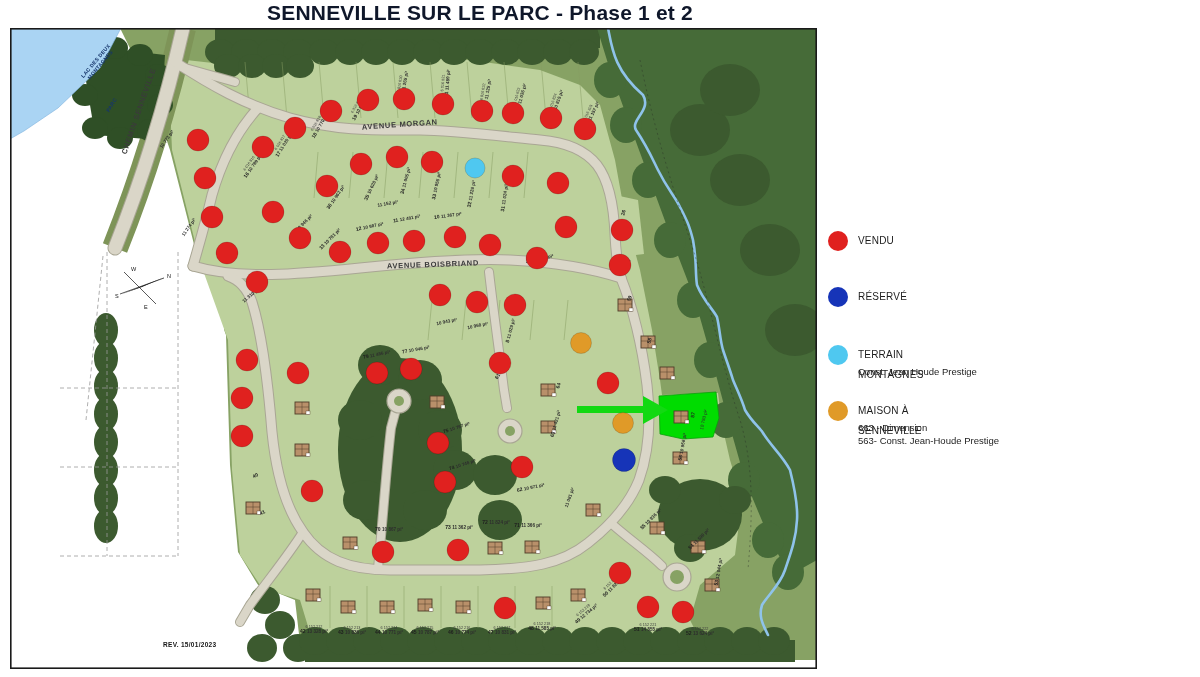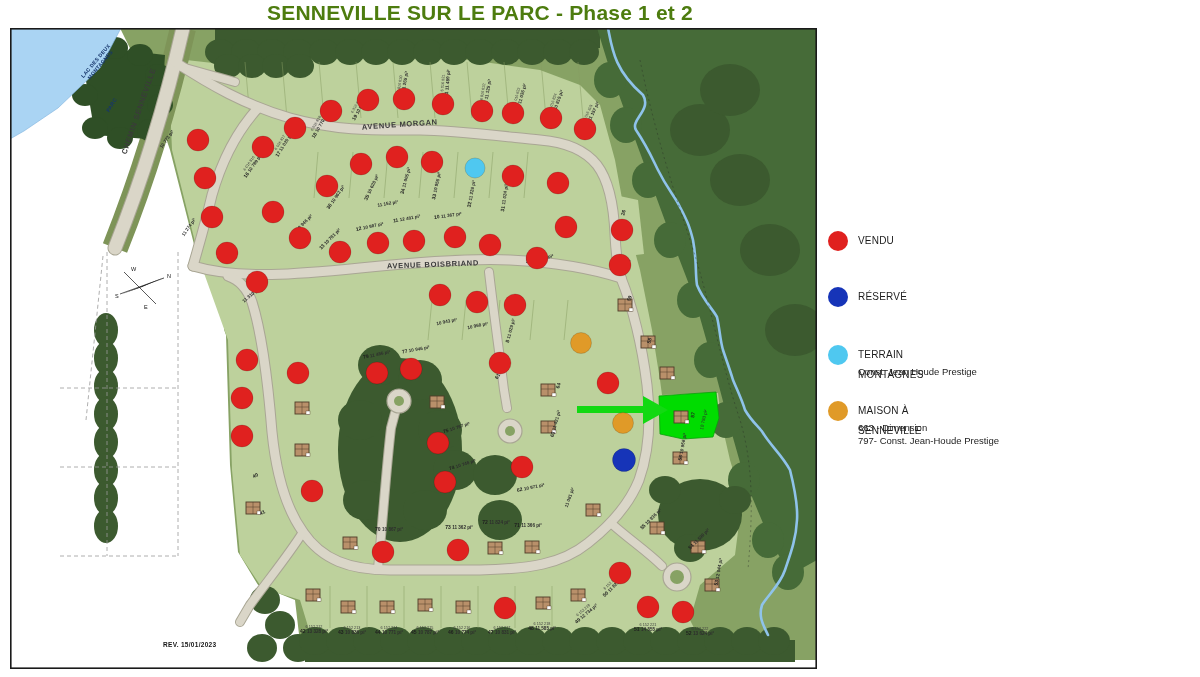--- a/index.html
+++ b/index.html
@@ -1,19 +1,19 @@
 <!DOCTYPE html>
 <html><head>
 <meta charset="utf-8">
 <style>
   html,body{margin:0;padding:0;background:#fff;}
   #page{position:relative;width:1200px;height:677px;background:#fff;overflow:hidden;
         font-family:"Liberation Sans",sans-serif;}
   #title{position:absolute;left:0;top:1px;width:960px;text-align:center;
-         font-size:21px;font-weight:600;color:#4d7c0f;letter-spacing:.2px;}
+         font-size:21px;font-weight:600;color:#0f172a;letter-spacing:.2px;}
   #map-wrap{position:absolute;left:10px;top:28px;width:807px;height:641px;}
   svg{display:block;}
   
   #legend{position:absolute;left:826px;top:0;width:370px;height:507px;}
   .lg-item{position:absolute;left:0;}
   .lg-dot{position:absolute;left:2px;top:0;width:20px;height:20px;border-radius:50%;}
   .lg-label{position:absolute;left:32px;top:0;line-height:20px;font-size:10px;color:#1c1c1c;letter-spacing:.2px;}
   .lg-sub{position:absolute;left:32px;top:20px;font-size:9.5px;color:#1c1c1c;line-height:13px;white-space:nowrap;}
   
   .rdlbl{font-family:"Liberation Sans",sans-serif;font-size:7.5px;font-weight:bold;fill:#3b3b3b;letter-spacing:.7px;}
@@ -708,17 +708,17 @@
         <span class="lg-label">TERRAIN MONTAGNES</span>
         <div class="lg-sub">
           <div>Const. Jean Houde Prestige</div>
         </div>
       </div>
       <div class="lg-item" style="top: 401px;">
         <span class="lg-dot" style="background: rgb(224, 154, 40);"></span>
         <span class="lg-label">MAISON À SENNEVILLE</span>
         <div class="lg-sub">
           <div>663 - Dimension</div>
-          <div>797- Const. Jean-Houde Prestige</div>
+          <div>563- Const. Jean-Houde Prestige</div>
         </div>
       </div>
     </div>
 </div>
 
 </body></html>

